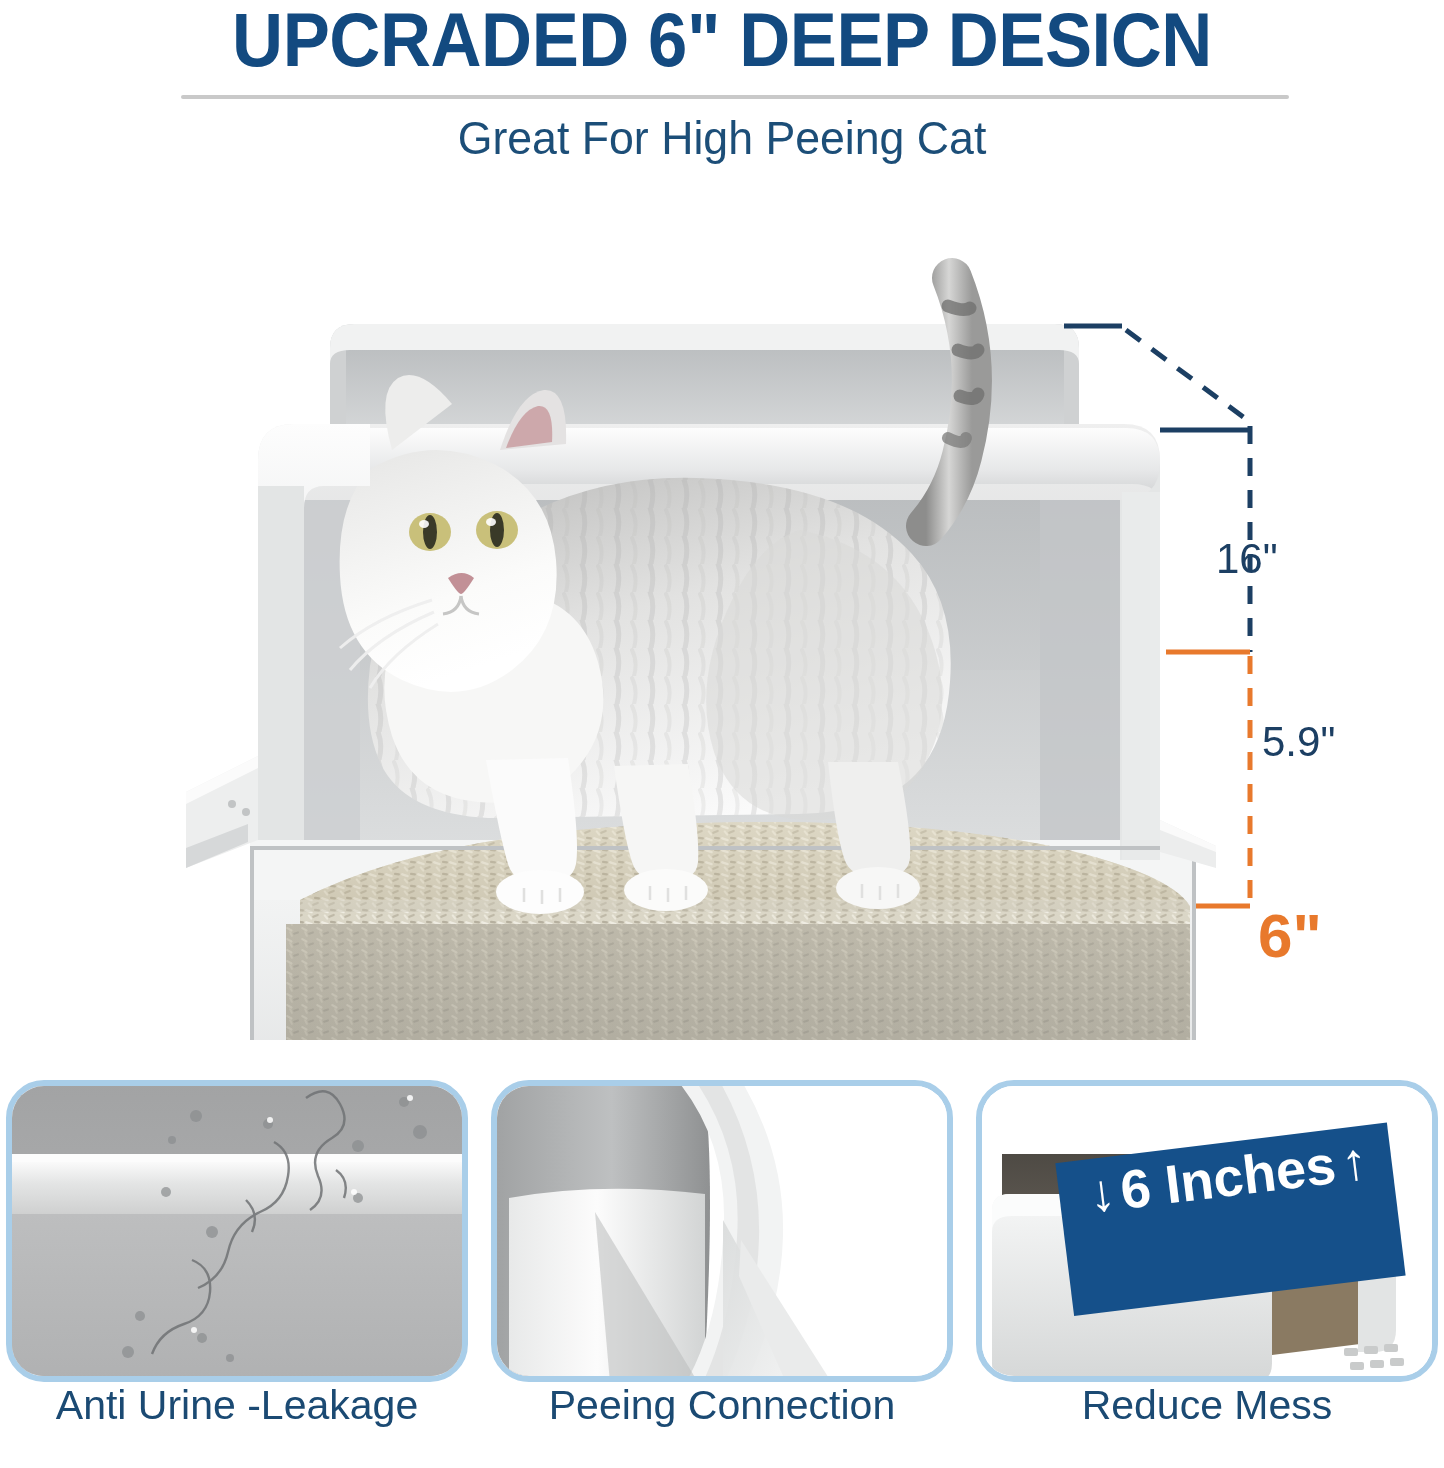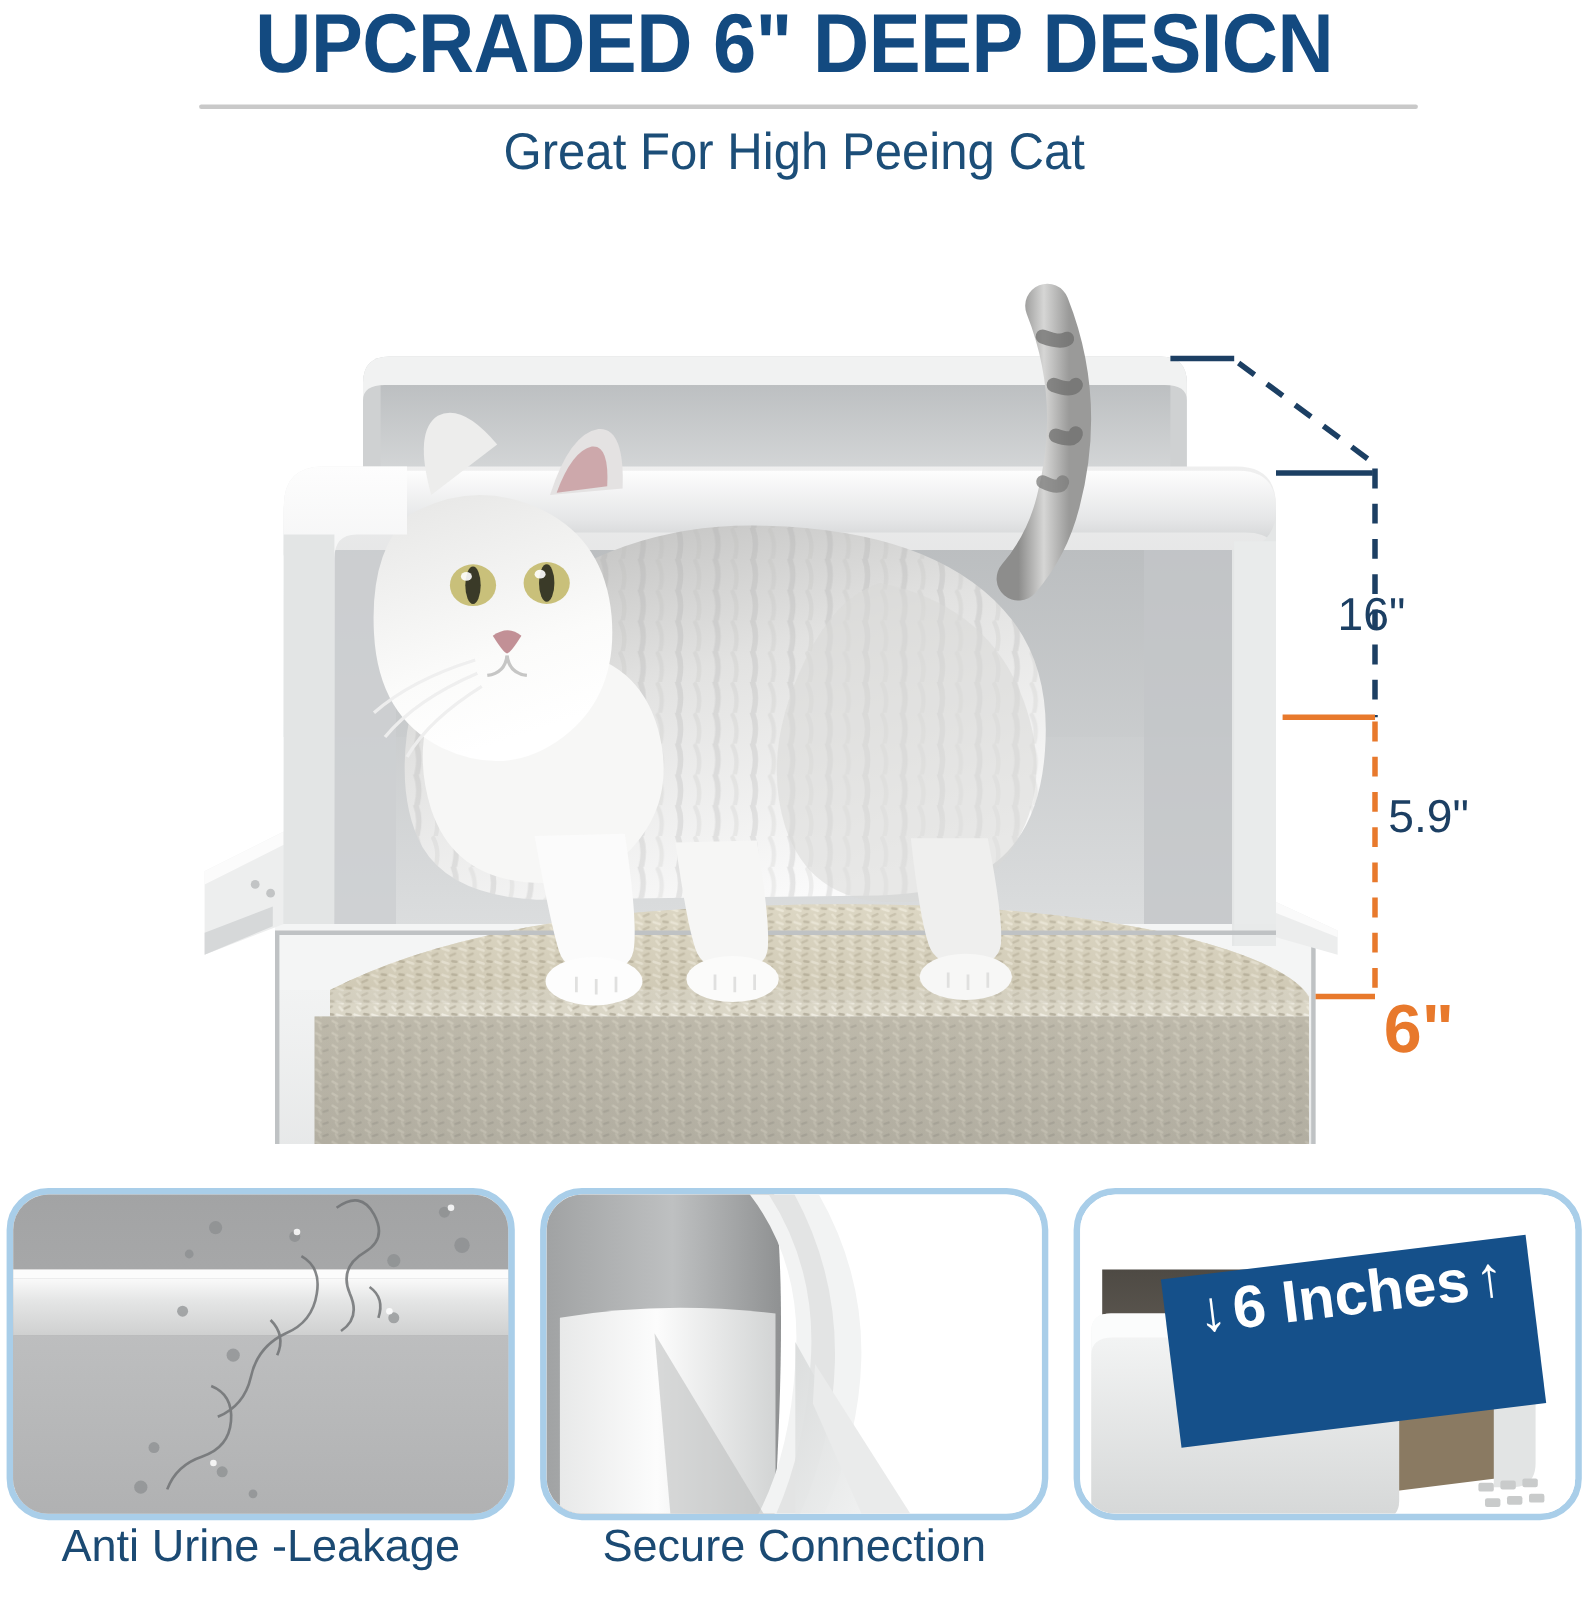--- a/index.html
+++ b/index.html
@@ -392,21 +392,21 @@
 
           <path d="M186 0 q54 66 46 160 q-6 96 -44 154 h62 q40 -80 42 -158 q2 -82 -42 -156 Z" fill="#F2F3F3"></path>
           <path d="M204 0 q48 70 42 158 q-6 92 -40 156 h22 q38 -76 40 -156 q2 -84 -40 -158 Z" fill="#DEE0E0" opacity="0.8"></path>
 
           <path d="M232 140 L330 314 H232 Z" fill="url(#p2c)" opacity="0.9"></path>
           <path d="M250 160 L348 314 H300 L248 196 Z" fill="#EAEBEB"></path>
 
           <path d="M104 132 L214 314 H120 Z" fill="#B9BBBC" opacity="0.55"></path>
         </svg>
       </div>
-      <div class="panel-caption">Secure Connection</div>
+      <div class="panel-caption">Peeing Connection</div>
     </div>
 
     <div class="panel">
       <div class="panel-frame">
         <svg width="474" height="314" viewBox="0 0 474 314">
           <defs>
             <linearGradient id="p3wall" x1="0" y1="0" x2="0" y2="1">
               <stop offset="0%" stop-color="#F6F7F7"></stop>
               <stop offset="100%" stop-color="#D5D7D7"></stop>
             </linearGradient>
@@ -443,16 +443,17 @@
 
         <div style="position:absolute; left:66px; top:46px; width:360px; height:90px;
                     transform:rotate(-7deg); display:flex; align-items:center;
                     justify-content:center; gap:6px;">
           <span style="color:#ffffff; font-size:52px; font-weight:700; line-height:1;">↓</span>
           <span style="color:#ffffff; font-size:54px; font-weight:700; line-height:1;
                        font-family:'Liberation Sans', sans-serif; white-space:nowrap;">6 Inches</span>
           <span style="color:#ffffff; font-size:52px; font-weight:700; line-height:1;">↑</span>
         </div>
       </div>
+      <div class="panel-caption">Reduce Mess</div>
     </div>
 
   </div>
 </div>
 
 </body></html>

